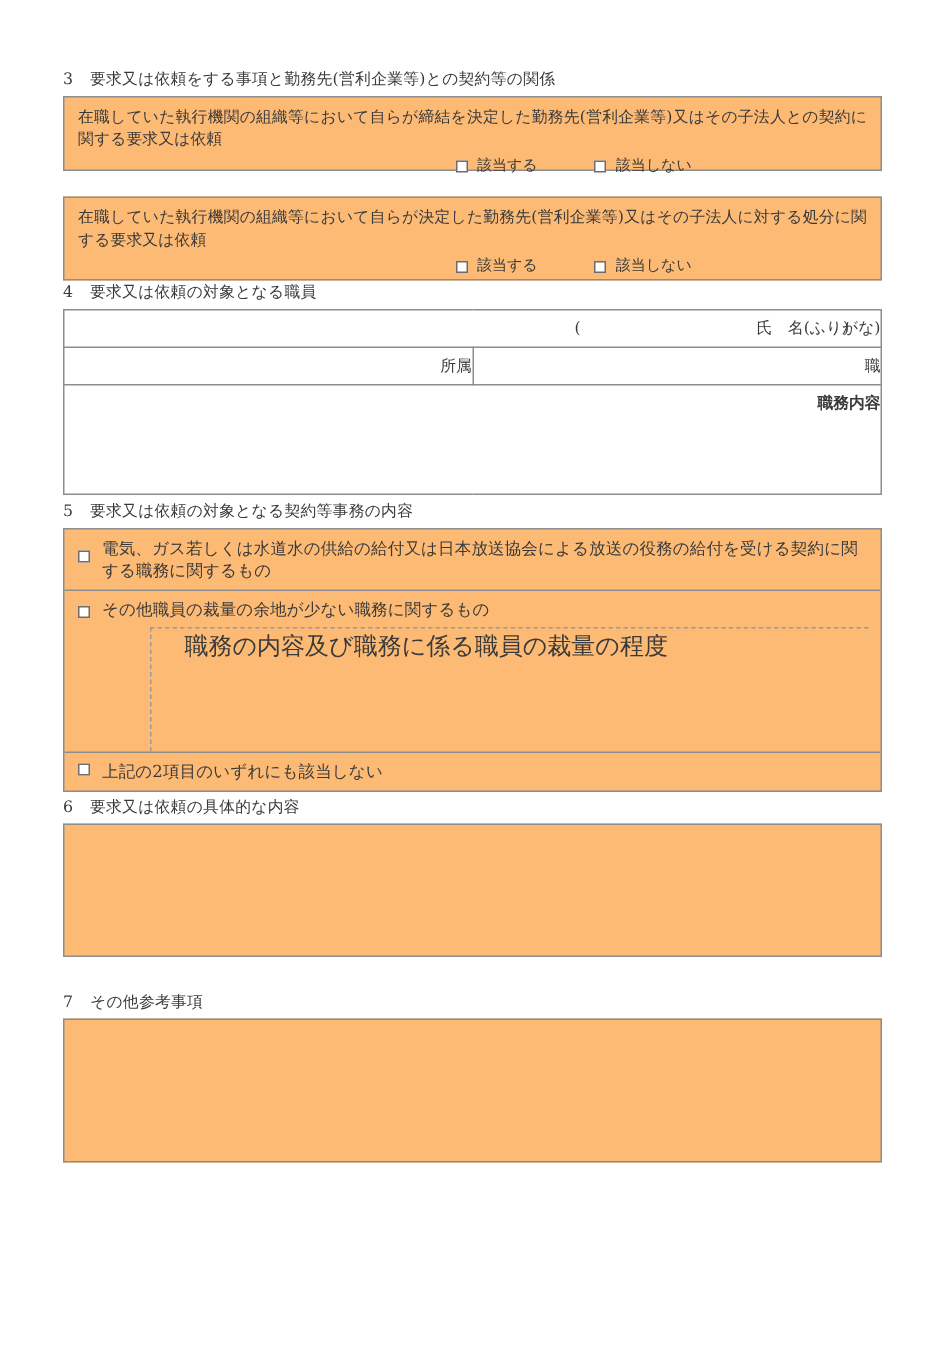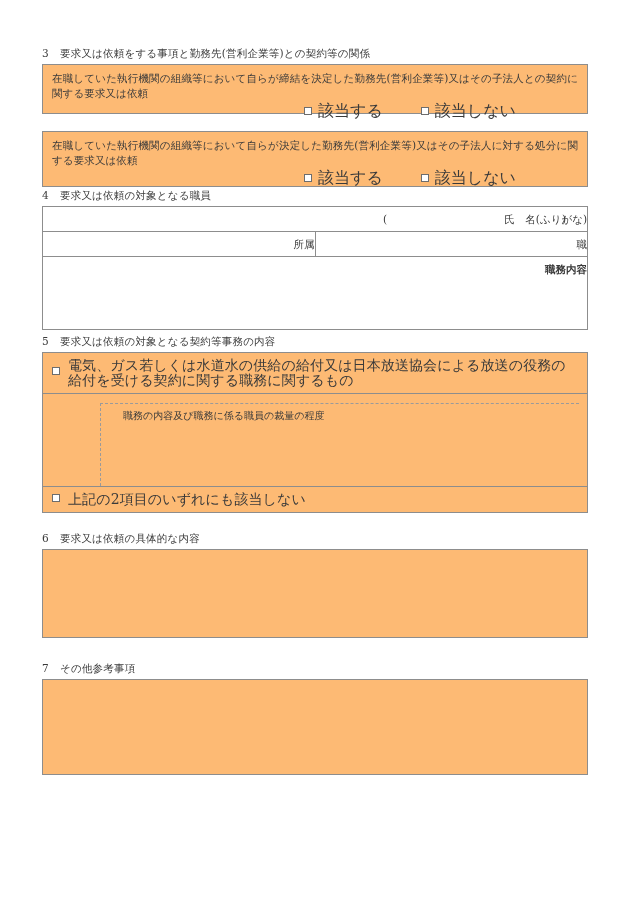--- a/index.html
+++ b/index.html
@@ -66,21 +66,21 @@
     font-size: 10.5px;
     line-height: 15px;
     letter-spacing: 0.1px;
     text-align: justify;
     text-justify: inter-character;
   }
   .choice-row {
     margin-top: 3px;
     display: flex;
     padding-left: 252px;
-    font-size: 16px;
+    font-size: 10px;
     line-height: 14px;
   }
   .choice {
     display: flex;
     align-items: center;
     white-space: nowrap;
   }
   .choice + .choice { margin-left: 38px; }
   .cbx {
     display: inline-block;
@@ -136,41 +136,41 @@
     height: 8px;
     border: 1px solid #6d6d6d;
     box-sizing: border-box;
     background: #fff;
     flex: 0 0 8px;
     margin-right: 8px;
     margin-top: 9px;
   }
   .s5-cbx.mid { margin-top: 2px; }
   .s5-text {
-    font-size: 14px;
+    font-size: 11px;
     line-height: 15px;
     letter-spacing: 0.1px;
     flex: 1 1 auto;
   }
   .s5-block {
     padding: 5px 8px 0 9px;
     border-bottom: 1px solid #8d8d8d;
   }
   .s5-head-line {
     display: flex;
     align-items: center;
   }
   .dashbox {
     margin: 4px 0 0 48px;
     border-top: 1px dashed #9a9a9a;
     border-left: 1px dashed #9a9a9a;
     height: 83px;
     box-sizing: border-box;
     padding: 5px 0 0 22px;
-    font-size: 10px;
+    font-size: 16px;
     line-height: 14px;
   }
 
   
   .answer-box { box-sizing: border-box; }
 </style>
 </head>
 <body>
 
 <div class="page">
@@ -249,20 +249,24 @@
     </div>
 
     <div class="frame">
 
       <div class="s5-row">
         <span class="s5-cbx"></span>
         <span class="s5-text">電気、ガス若しくは水道水の供給の給付又は日本放送協会による放送の役務の給付を受ける契約に関する職務に関するもの</span>
       </div>
 
       <div class="s5-block">
+        <div class="s5-head-line">
+          <span class="s5-cbx mid"></span>
+          <span class="s5-text">その他職員の裁量の余地が少ない職務に関するもの</span>
+        </div>
         <div class="dashbox">
           <span>職務の内容及び職務に係る職員の裁量の程度</span>
         </div>
       </div>
 
       <div class="s5-row">
         <span class="s5-cbx mid"></span>
         <span class="s5-text">上記の2項目のいずれにも該当しない</span>
       </div>
 

